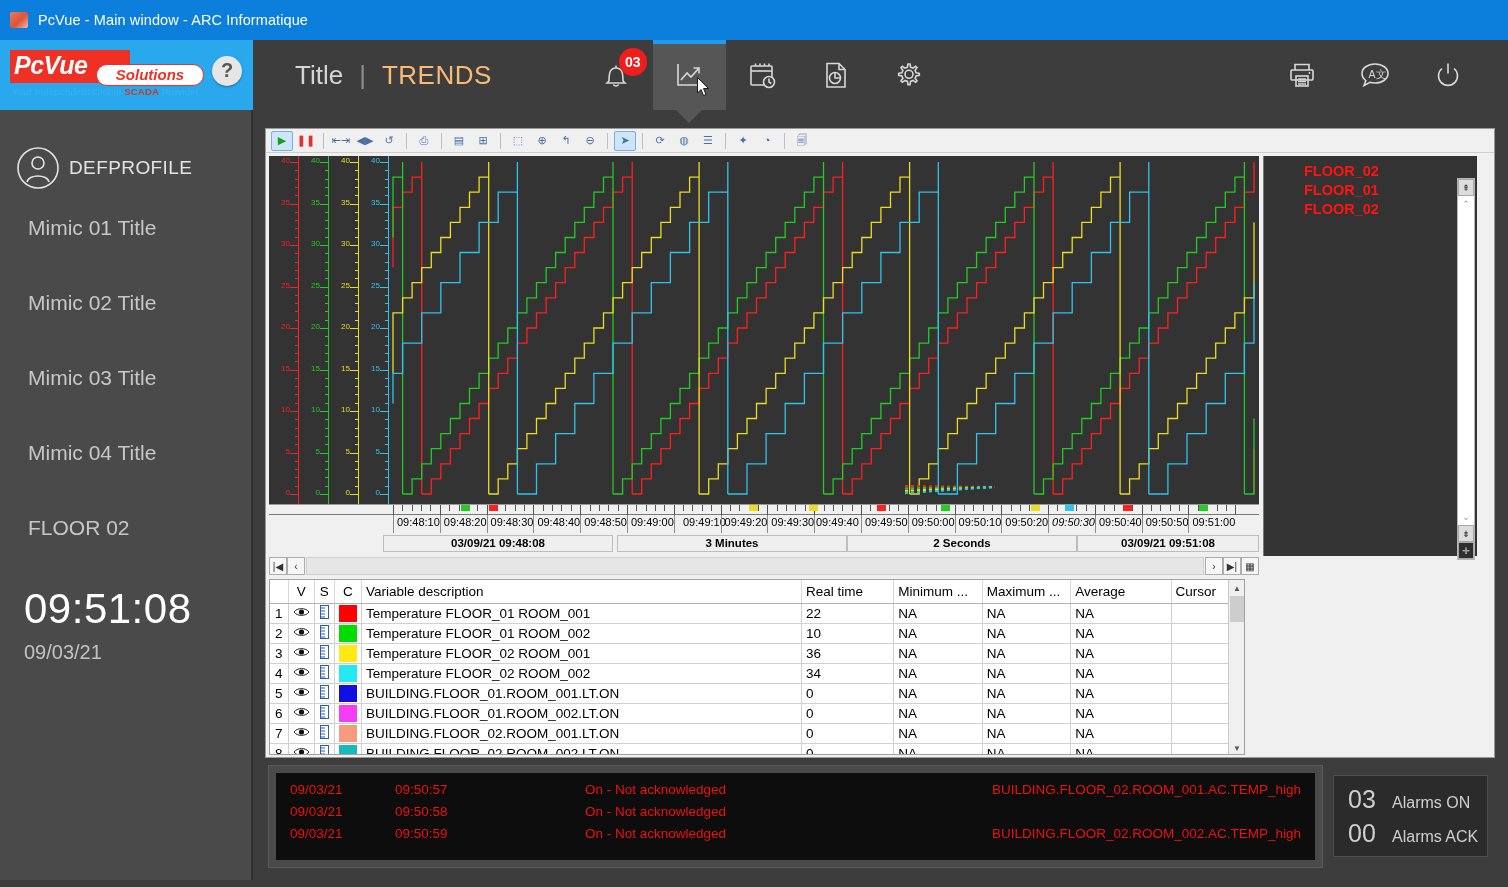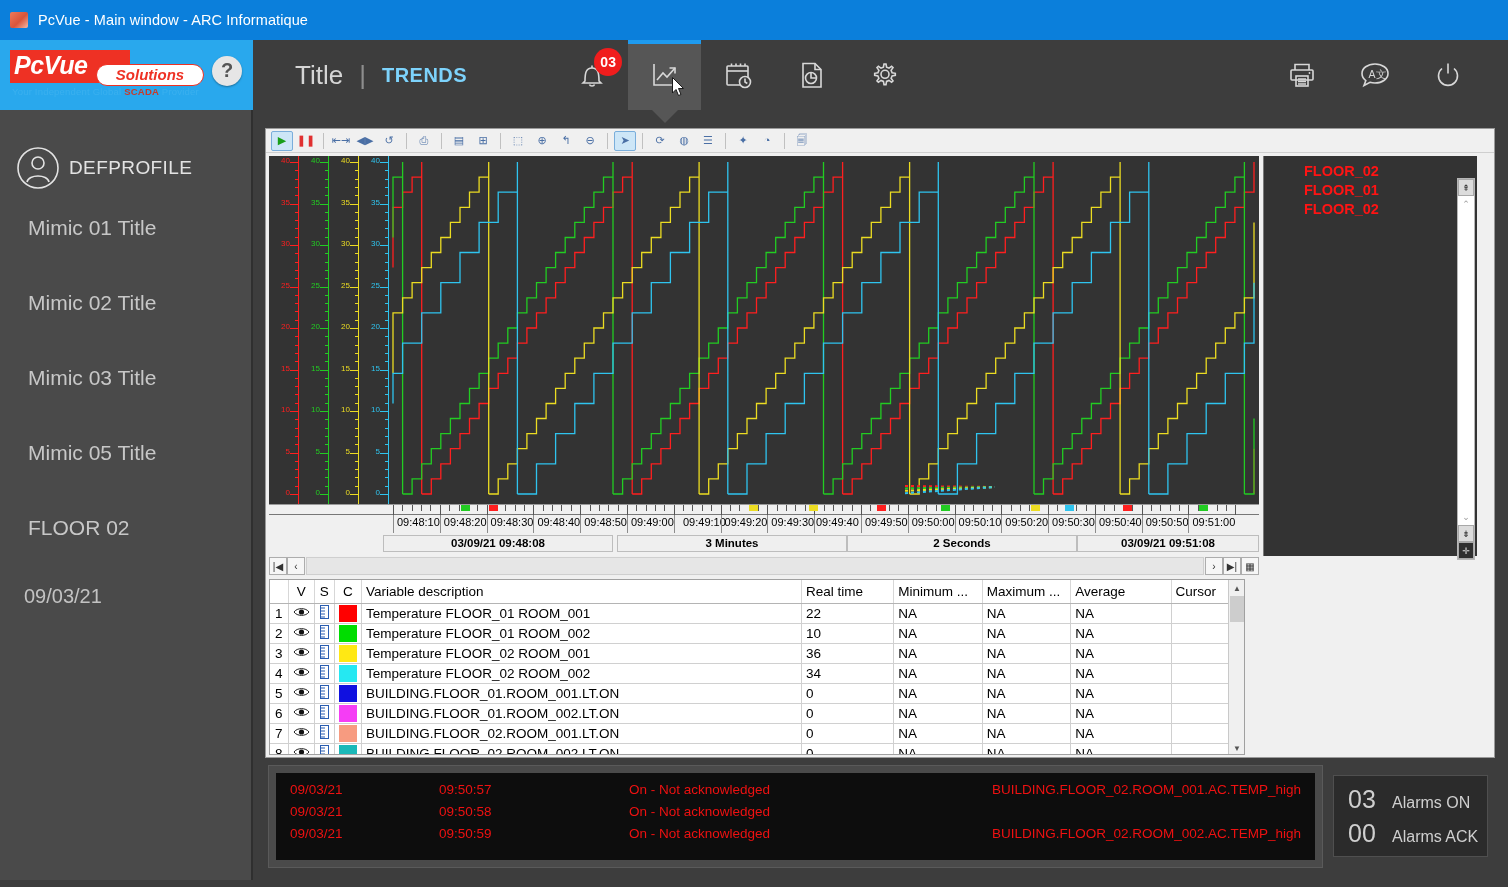--- a/index.html
+++ b/index.html
@@ -53,21 +53,21 @@
   .logo .tag b { color: #c83a2a; }
   .helpbtn {
     position: absolute; left: 212px; top: 16px; width: 30px; height: 30px;
     border-radius: 50%; background: #e6e6e6; color: #555;
     font-size: 20px; font-weight: bold; text-align: center; line-height: 29px;
     box-shadow: 0 1px 2px rgba(0,0,0,.35);
   }
   .navtitles { display: flex; align-items: center; padding-left: 42px; flex: none; }
   .navtitles .t1 { color: #d5d5d5; font-size: 26px; font-weight: 300; }
   .navtitles .sep { color: #8e8e8e; font-size: 26px; margin: 0 16px; }
-  .navtitles .t2 { color: #7dd3fc; font-size: 20px; font-weight: 700; letter-spacing: .5px; }
+  .navtitles .t2 { color: #fdba74; font-size: 26px; font-weight: 400; letter-spacing: .5px; }
 
   .navicons { display: flex; margin-left: 88px; }
   .navbtn {
     width: 73px; height: 70px; position: relative;
     display: flex; align-items: center; justify-content: center;
   }
   .navbtn svg { stroke: #d8d8d8; fill: none; stroke-width: 1.6; }
   .navbtn.active { background: #565656; }
   .navbtn.active::before {
     content: ""; position: absolute; left: 0; top: 0; width: 100%; height: 4px;
@@ -211,21 +211,21 @@
   .rs-arrow { width: 16px; height: 16px; text-align: center; font-size: 9px; color: #9a9a9a; line-height: 16px; }
 
   
   .alarmbar {
     position: absolute; left: 268px; top: 765px; width: 1055px; height: 103px;
     background: #4a4a4a; border: 1px solid #5a5a5a; padding: 7px;
   }
   .alarmlist { width: 100%; height: 100%; background: #0d0d0d; padding: 6px 14px; }
   .arow { display: flex; color: #ee1111; font-size: 13.5px; line-height: 22px; }
   .arow .c1 { width: 105px; }
-  .arow .c2 { width: 190px; margin-left: 44px; }
+  .arow .c2 { width: 190px; }
   .arow .c3 { flex: 1; }
   .arow .c4 { text-align: right; }
   .alarmcount {
     position: absolute; left: 1333px; top: 775px; width: 155px; height: 82px;
     background: #2b2b2b; border: 1px solid #4f4f4f; padding: 8px 0 0 14px;
   }
   .alarmcount .ln { display: flex; align-items: baseline; line-height: 30px; }
   .alarmcount .n { color: #cfcfcf; font-size: 25px; font-weight: 300; width: 44px; }
   .alarmcount .l { color: #cfcfcf; font-size: 16px; font-weight: 300; }
 </style>
@@ -330,23 +330,24 @@
       <svg width="44" height="44" viewBox="0 0 44 44">
         <circle cx="22" cy="22" r="20"></circle>
         <circle cx="22" cy="17" r="6"></circle>
         <path d="M11 36 C12.5 28 31.5 28 33 36"></path>
       </svg>
       <div class="pname">DEFPROFILE</div>
     </div>
     <div class="menuitem">Mimic 01 Title</div>
     <div class="menuitem">Mimic 02 Title</div>
     <div class="menuitem">Mimic 03 Title</div>
-    <div class="menuitem">Mimic 05 Title</div>
+    <div class="menuitem">Mimic 04 Title</div>
     <div class="menuitem">FLOOR 02</div>
     <div class="clockbox">
+      <div class="clock">09:51:08</div>
       <div class="cdate">09/03/21</div>
     </div>
   </div>
 
   <div class="trendwrap">
 
     <div class="tbar" id="trendToolbar">
         <div class="tbtn sel">
           <span style="font-size: 11px; line-height: 11px; color: rgb(25, 158, 25);">▶</span>
         </div>
@@ -768,21 +769,21 @@
           <span style="left: 547px;">09:49:40</span>
           <i style="left: 591.935px;"></i>
           <span style="left: 595.935px;">09:49:50</span>
           <i style="left: 638.728px;"></i>
           <span style="left: 642.728px; text-align: center;">09:50:00</span>
           <i style="left: 685.522px;"></i>
           <span style="left: 689.522px;">09:50:10</span>
           <i style="left: 732.315px;"></i>
           <span style="left: 736.315px;">09:50:20</span>
           <i style="left: 779.109px;"></i>
-          <span style="left: 783.109px;">09:50:30</span>
+          <span style="left: 783.109px; font-style: italic;">09:50:30</span>
           <i style="left: 825.902px;"></i>
           <span style="left: 829.902px;">09:50:40</span>
           <i style="left: 872.696px;"></i>
           <span style="left: 876.696px;">09:50:50</span>
           <i style="left: 919.489px;"></i>
           <span style="left: 923.489px;">09:51:00</span>
         </div>
       <div class="xbands" id="xbands">
           <div class="xband" style="left: 114px; width: 230px;">03/09/21 09:48:08</div>
           <div class="xband" style="left: 348px; width: 230px;">3 Minutes</div>

